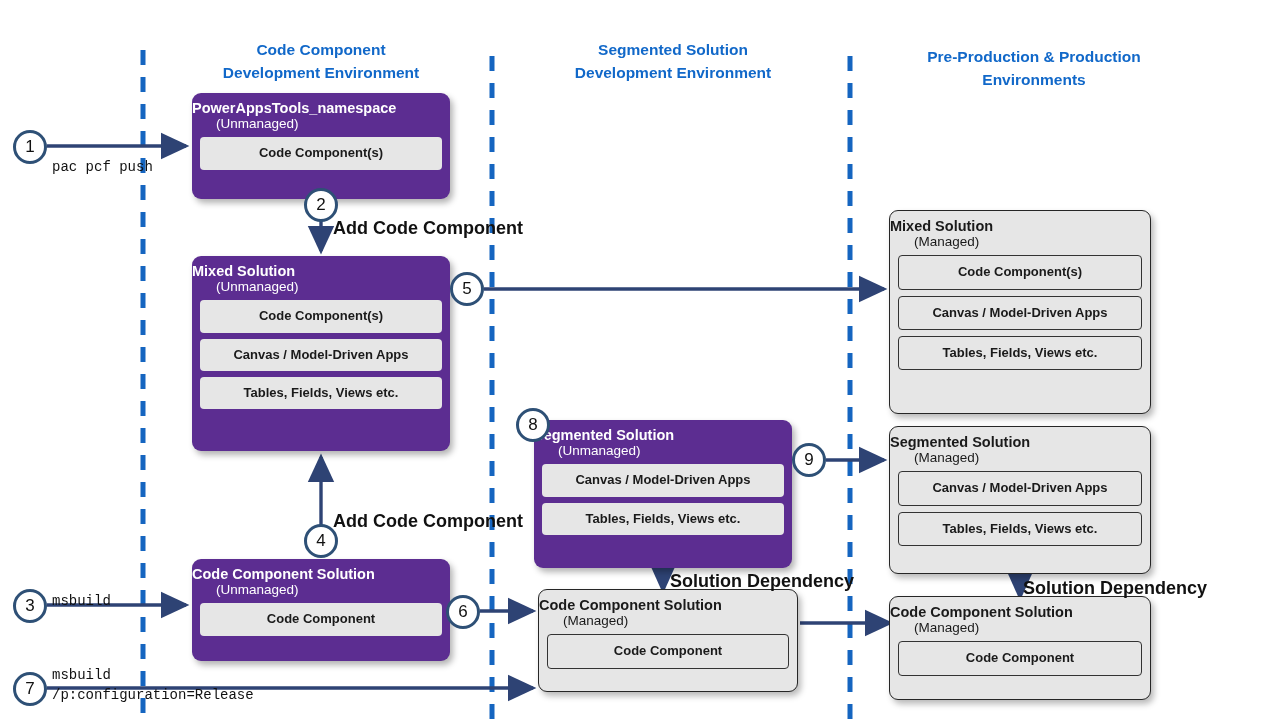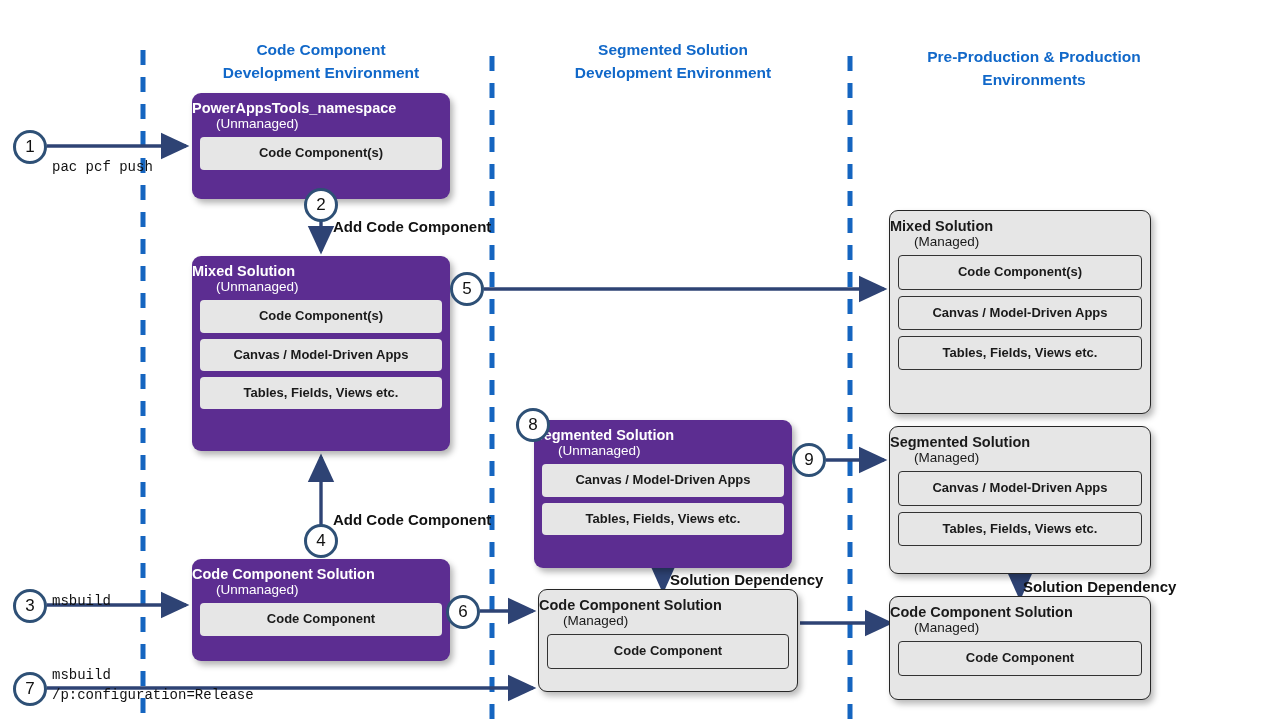--- a/index.html
+++ b/index.html
@@ -97,21 +97,21 @@
     font-weight:400;
     display:flex;
     align-items:center;
     justify-content:center;
     z-index:6;
   }
 
   
   .lbl{
     position:absolute;
-    font-size:15px;
+    font-size:18px;
     font-weight:700;
     color:#111111;
     white-space:nowrap;
     z-index:5;
   }
   .cmd{
     position:absolute;
     font-family:"Liberation Mono","DejaVu Sans Mono",monospace;
     font-size:14px;
     font-weight:400;

